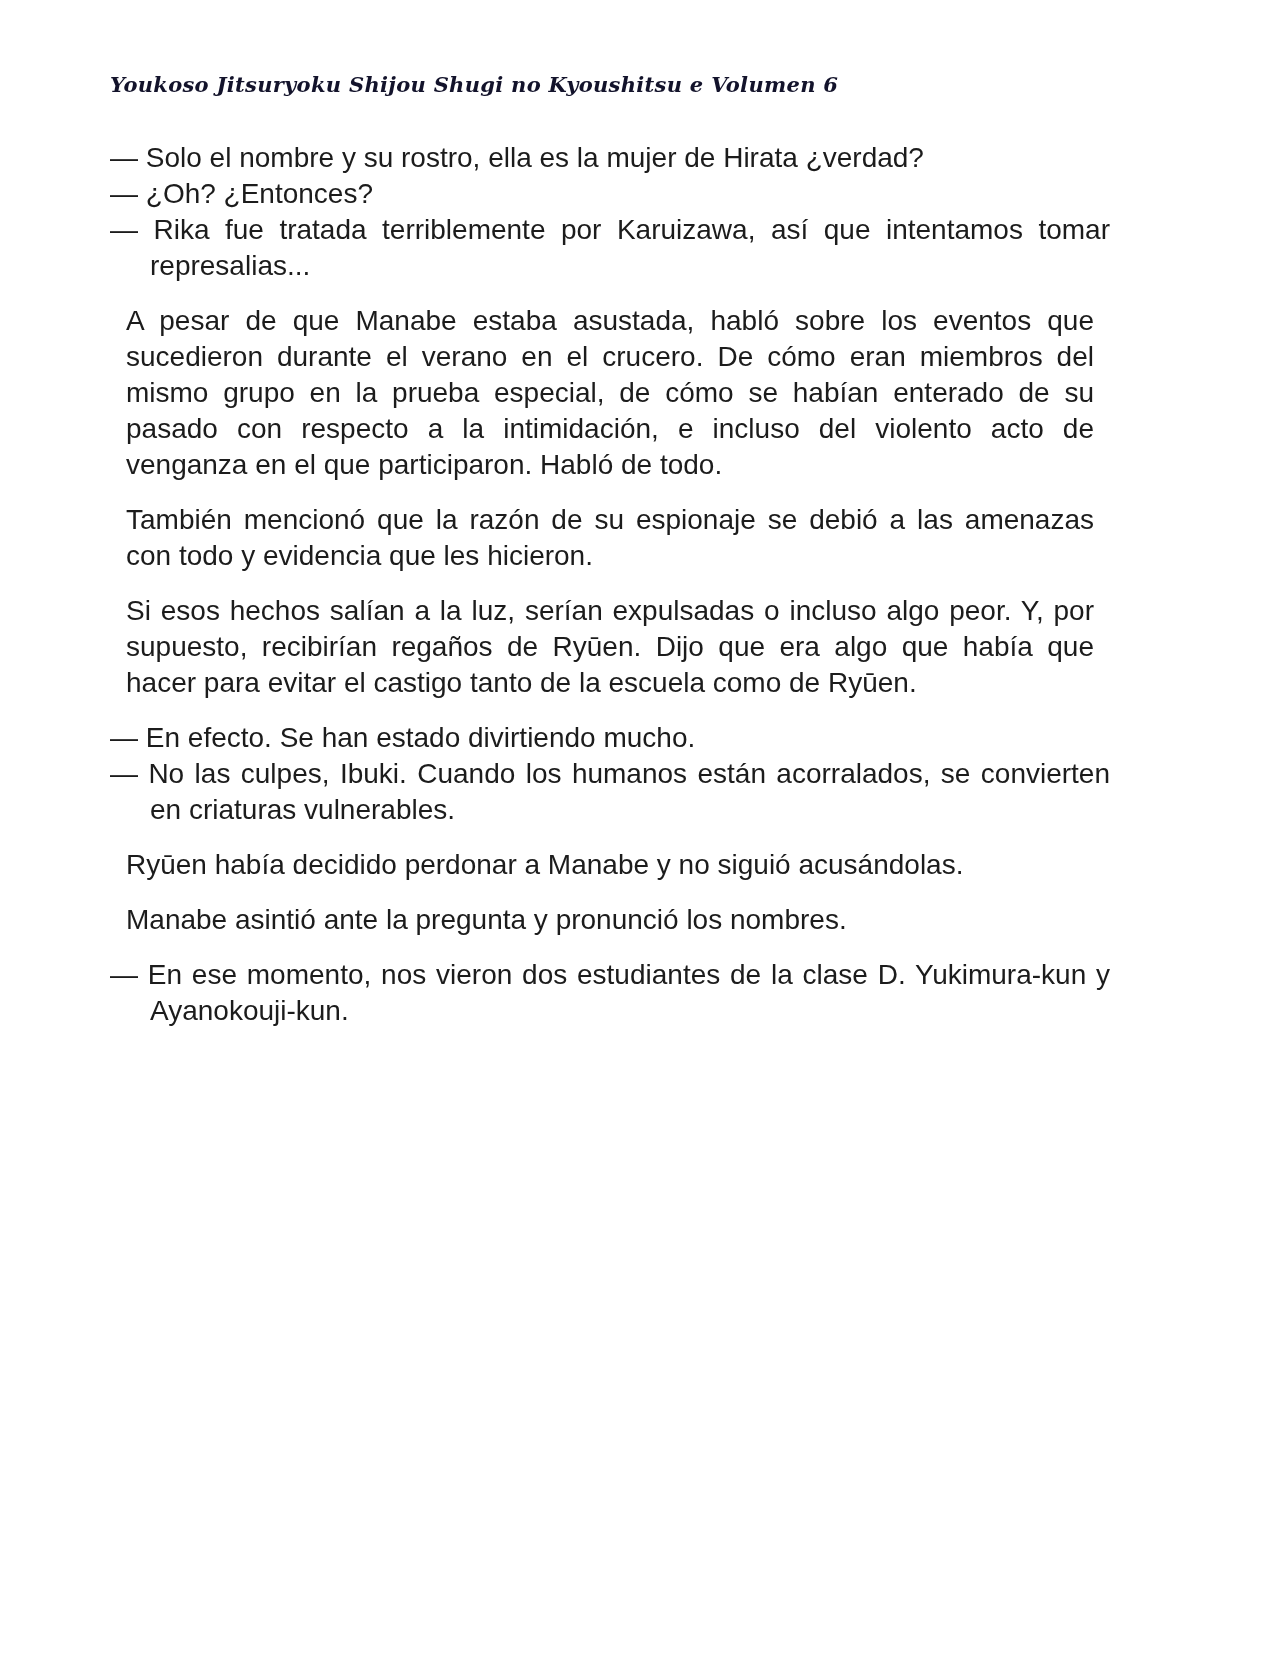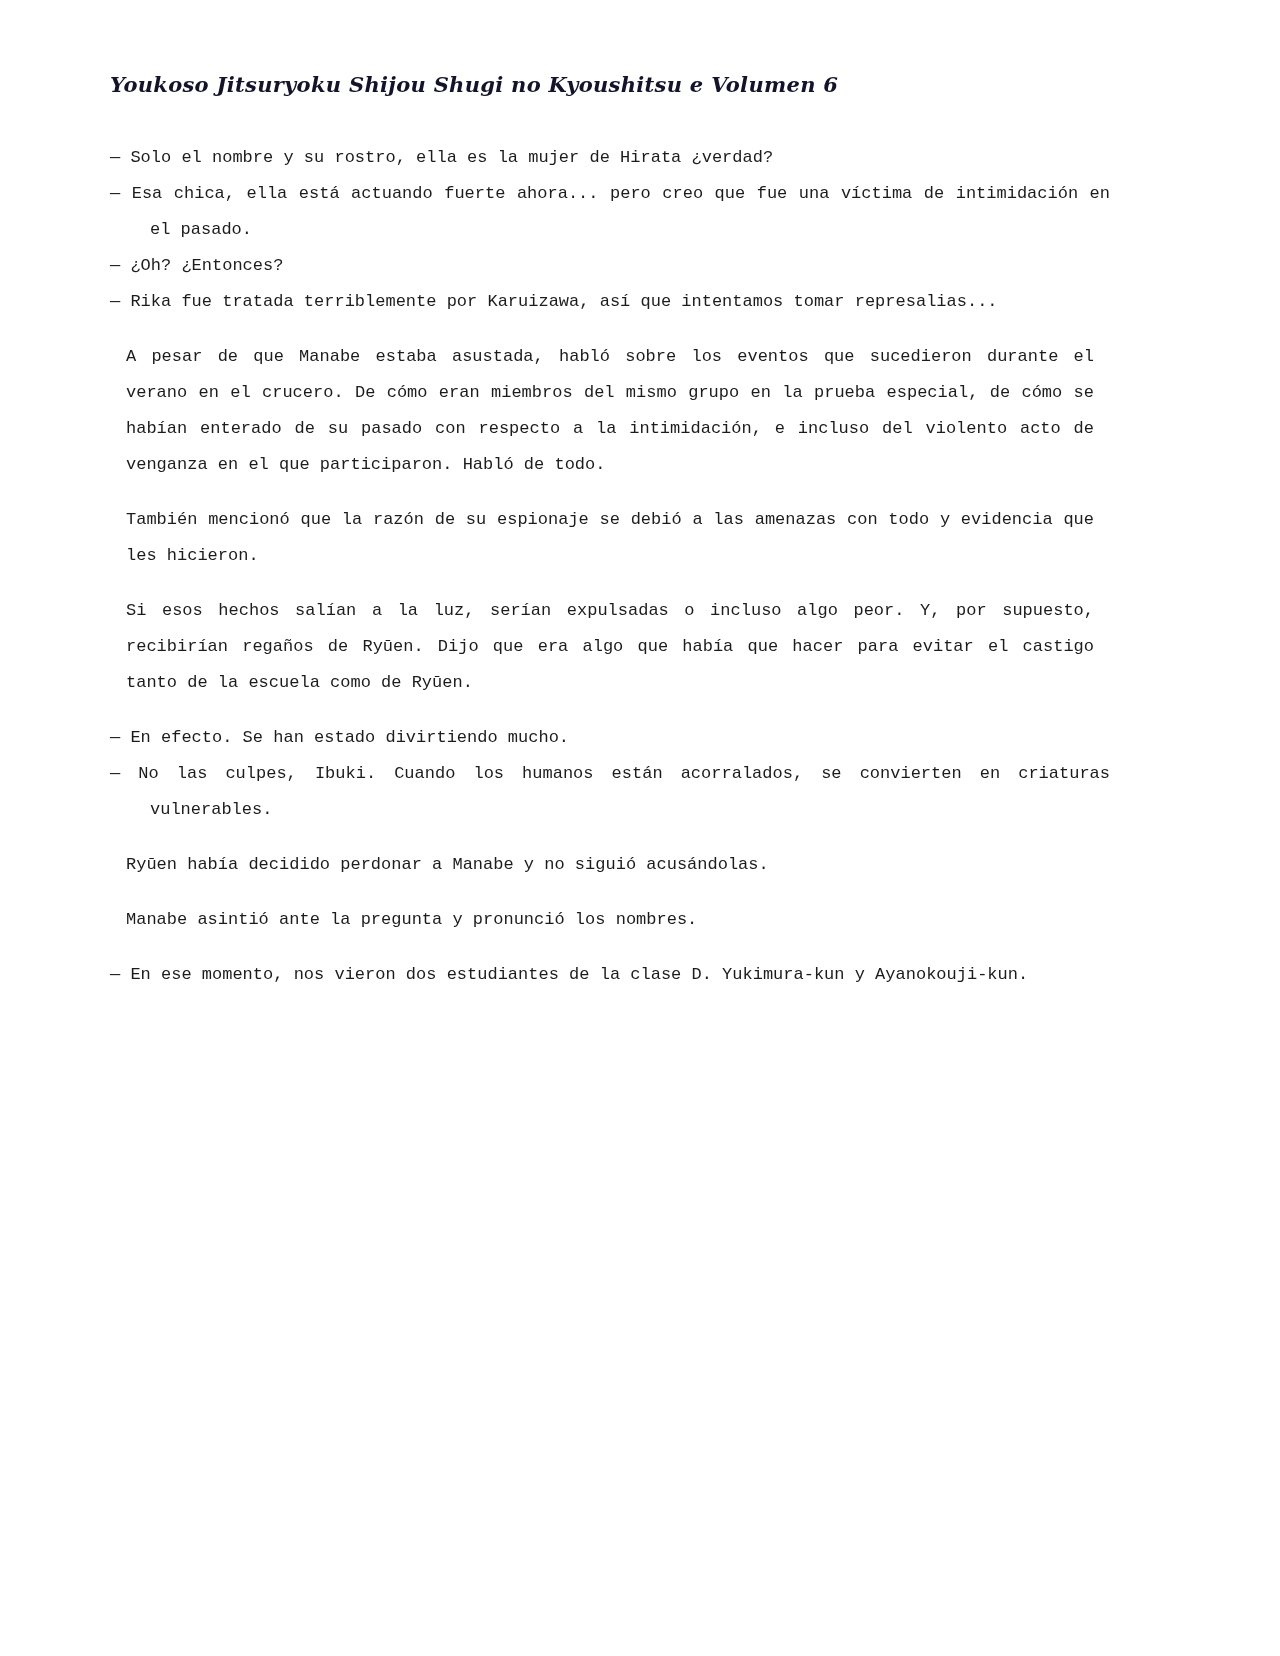--- a/index.html
+++ b/index.html
@@ -33,23 +33,22 @@
     font-size:21px;
     letter-spacing:0.3px;
     color:var(--heading);
     white-space:nowrap;
   }
   .content{
     position:absolute;
     top:140px;
     left:110px;
     width:1000px;
-    font-size:17px;
+    font-size:28px;
     line-height:36px;
-    font-family:Liberation Mono, monospace;
   }
   .content p.para{
     margin:19px 16px;
     text-align:justify;
   }
   .content p.dialogue{
     margin:0;
     padding-left:40px;
     text-indent:-40px;
     text-align:justify;
@@ -84,21 +83,20 @@
 
 <div class="page">
 
   <div class="page-header">
     <div class="header-title">Youkoso Jitsuryoku Shijou Shugi no Kyoushitsu e Volumen 6</div>
   </div>
 
   <div class="content">
 
   <p class="dialogue">— Solo el nombre y su rostro, ella es la mujer de Hirata ¿verdad?</p>
-      <p class="dialogue">— Esa chica, ella está actuando fuerte ahora... pero creo que fue una víctima de intimidación en el pasado.</p>
       <p class="dialogue">— ¿Oh? ¿Entonces?</p>
       <p class="dialogue">— Rika fue tratada terriblemente por Karuizawa, así que intentamos tomar represalias...</p>
       <p class="para">A pesar de que Manabe estaba asustada, habló sobre los eventos que sucedieron durante el verano en el crucero. De cómo eran miembros del mismo grupo en la prueba especial, de cómo se habían enterado de su pasado con respecto a la intimidación, e incluso del violento acto de venganza en el que participaron. Habló de todo.</p>
       <p class="para">También mencionó que la razón de su espionaje se debió a las amenazas con todo y evidencia que les hicieron.</p>
       <p class="para">Si esos hechos salían a la luz, serían expulsadas o incluso algo peor. Y, por supuesto, recibirían regaños de Ryūen. Dijo que era algo que había que hacer para evitar el castigo tanto de la escuela como de Ryūen.</p>
       <p class="dialogue">— En efecto. Se han estado divirtiendo mucho.</p>
       <p class="dialogue">— No las culpes, Ibuki. Cuando los humanos están acorralados, se convierten en criaturas vulnerables.</p>
       <p class="para">Ryūen había decidido perdonar a Manabe y no siguió acusándolas.</p>
       <p class="para">Manabe asintió ante la pregunta y pronunció los nombres.</p>
       <p class="dialogue">— En ese momento, nos vieron dos estudiantes de la clase D. Yukimura-kun y Ayanokouji-kun.</p>

